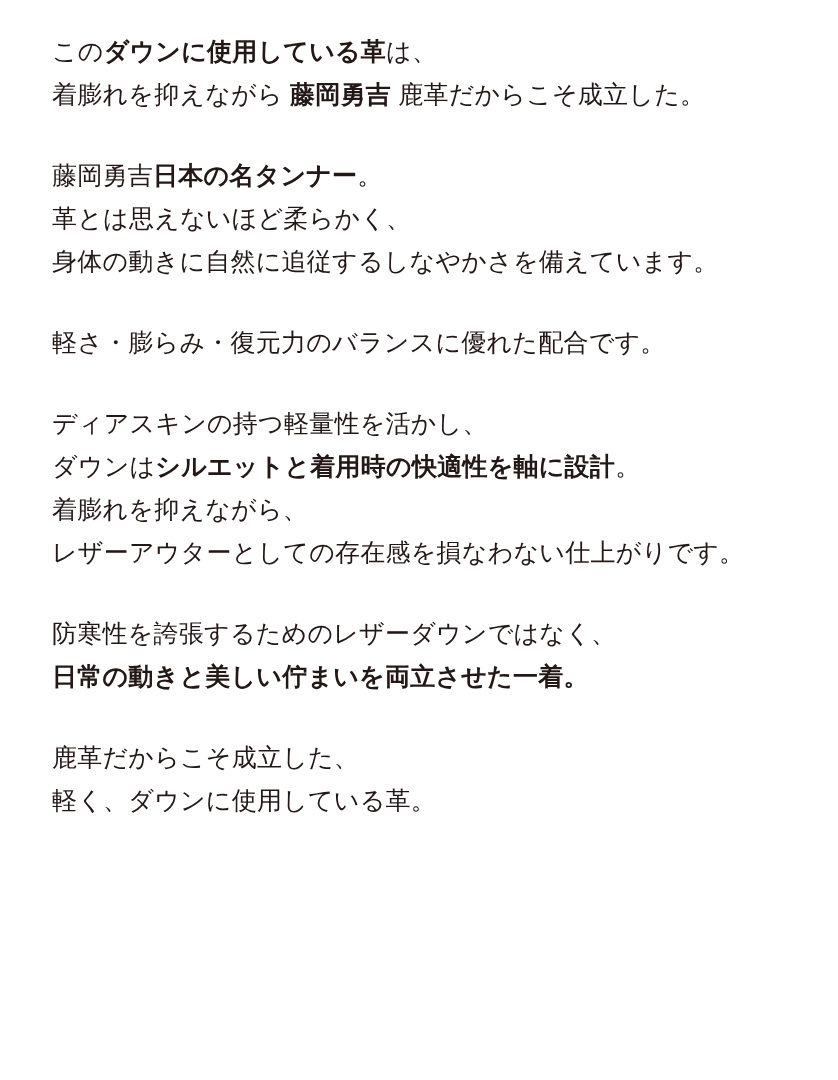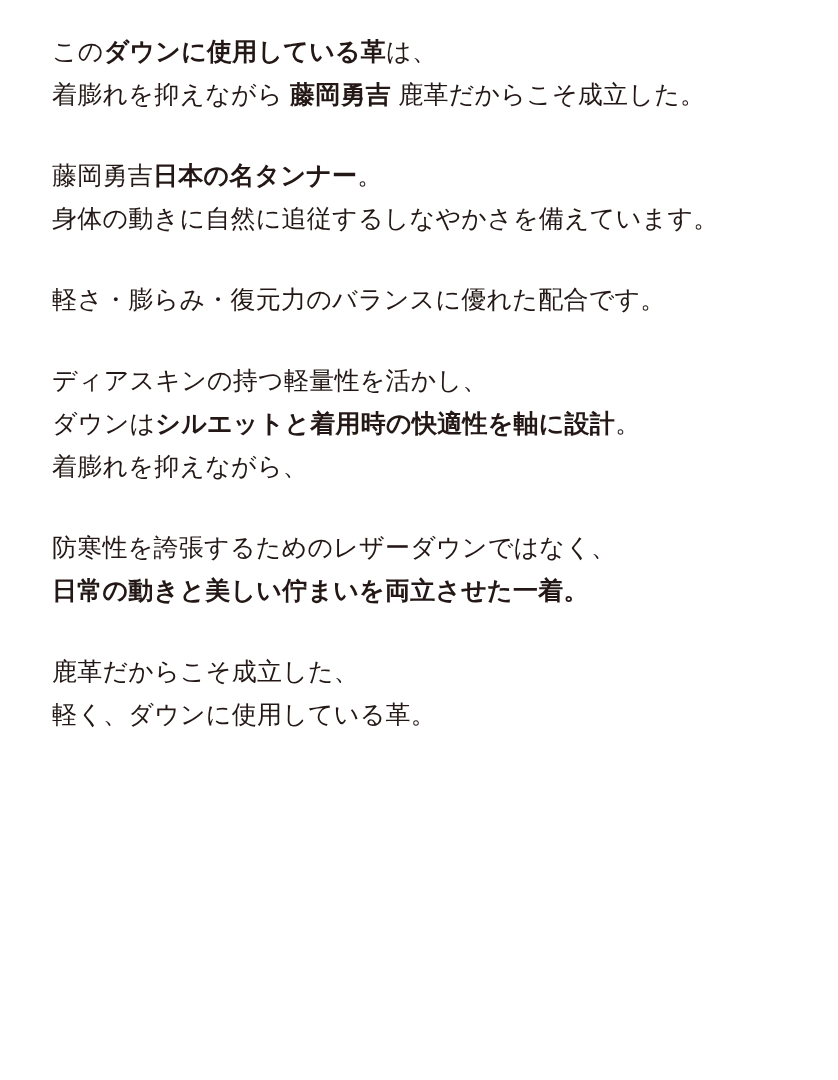--- a/index.html
+++ b/index.html
@@ -46,29 +46,31 @@
 <body>
 
 <div class="page">
   <div class="doc-body" id="doc-body" style="color: rgb(35, 24, 21);">
       <p class="para">
         <span class="line"><span>この</span><span class="b">ダウンに使用している革</span><span>は、</span></span>
         <span class="line"><span>着膨れを抑えながら </span><span class="b">藤岡勇吉</span><span> 鹿革だからこそ成立した。</span></span>
       </p>
       <p class="para">
         <span class="line"><span>藤岡勇吉</span><span class="b">日本の名タンナー</span><span>。</span></span>
+        <span class="line"><span>革とは思えないほど柔らかく、</span></span>
         <span class="line"><span>身体の動きに自然に追従するしなやかさを備えています。</span></span>
       </p>
       <p class="para">
         <span class="line"><span>軽さ・膨らみ・復元力のバランスに優れた配合です。</span></span>
       </p>
       <p class="para">
         <span class="line"><span>ディアスキンの持つ軽量性を活かし、</span></span>
         <span class="line"><span>ダウンは</span><span class="b">シルエットと着用時の快適性を軸に設計</span><span>。</span></span>
         <span class="line"><span>着膨れを抑えながら、</span></span>
+        <span class="line"><span>レザーアウターとしての存在感を損なわない仕上がりです。</span></span>
       </p>
       <p class="para">
         <span class="line"><span>防寒性を誇張するためのレザーダウンではなく、</span></span>
         <span class="line"><span class="b">日常の動きと美しい佇まいを両立させた一着。</span></span>
       </p>
       <p class="para">
         <span class="line"><span>鹿革だからこそ成立した、</span></span>
         <span class="line"><span>軽く、ダウンに使用している革。</span></span>
       </p>
     </div>

